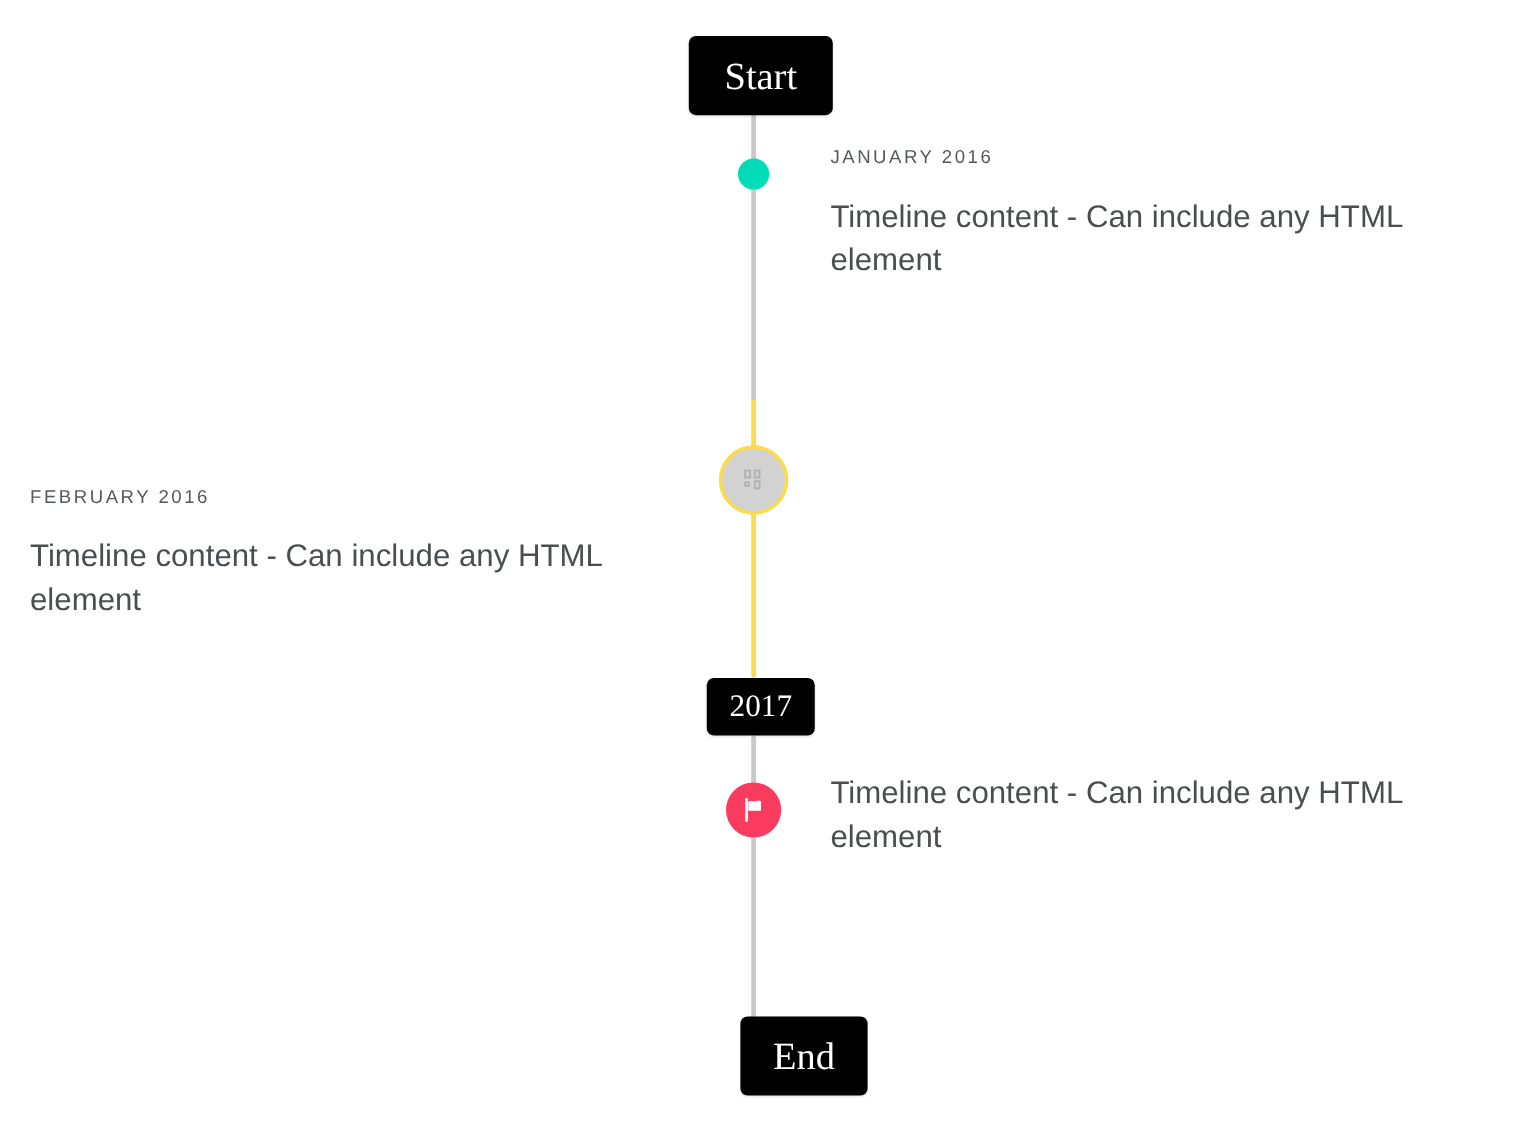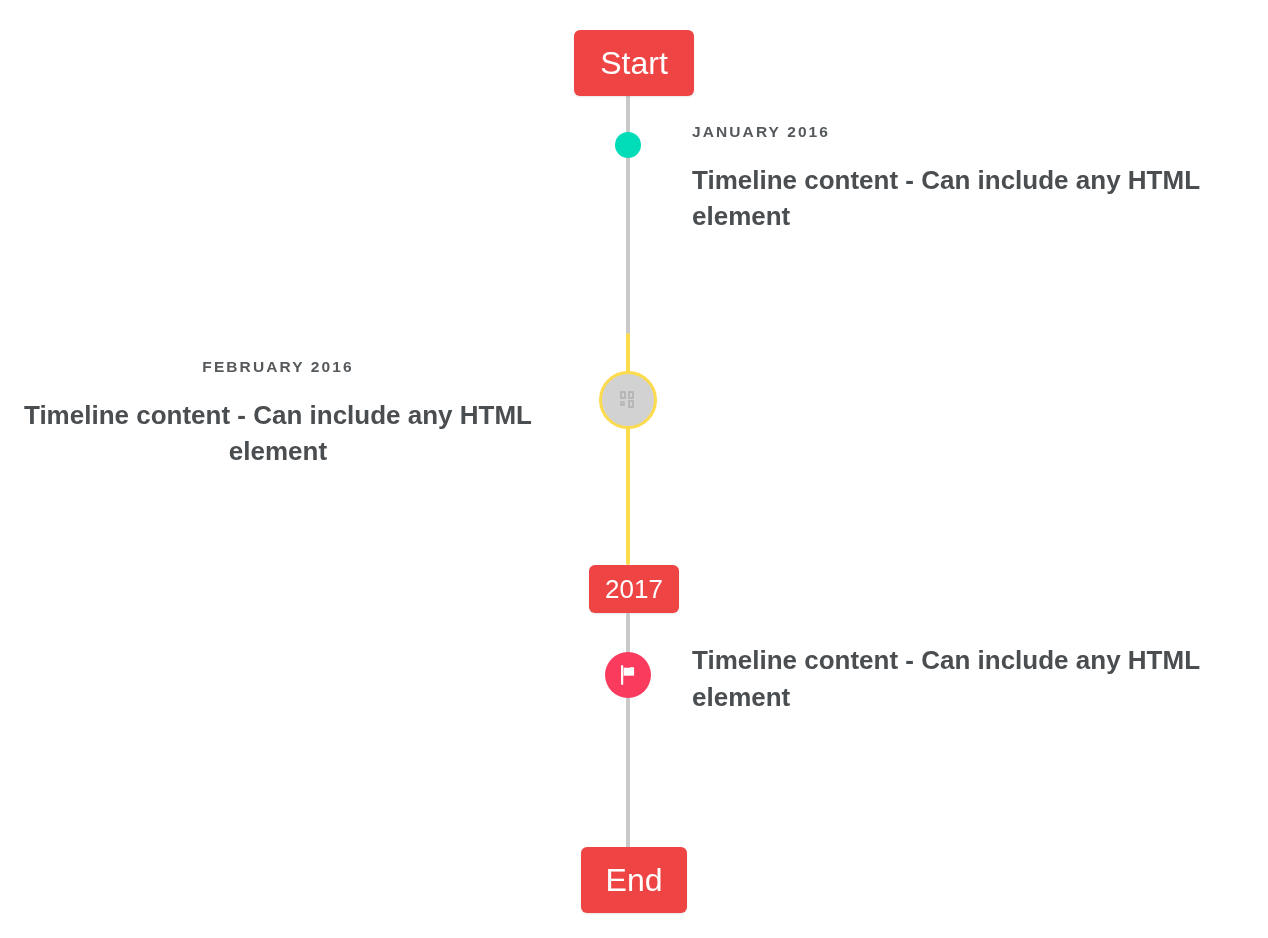--- a/index.html
+++ b/index.html
@@ -34,83 +34,85 @@
   }
   .rail-grey-top    { top: 95px;  height: 240px; background: #c9c9c9; }
   .rail-yellow      { top: 333px; height: 232px; background: #fcdb4d; }
   .rail-grey-bottom { top: 613px; height: 240px; background: #c9c9c9; }
 
   
   .pill {
     position: absolute;
     left: 50%;
     transform: translateX(-50%);
-    background: #ef4444;
+    background: #000000;
     color: #ffffff;
     border-radius: 6px;
     display: flex;
     align-items: center;
     justify-content: center;
     font-weight: 400;
     line-height: 1;
     white-space: nowrap;
     box-shadow: 0 1px 2px rgba(0,0,0,.10);
+    font-family: Liberation Serif, serif;
   }
   .pill-start {
     top: 30px;
     width: 120px;
     height: 66px;
     font-size: 32px;
   }
   .pill-mid {
     top: 565px;
     width: 90px;
     height: 48px;
     font-size: 26px;
   }
   .pill-end {
     top: 847px;
     width: 106px;
     height: 66px;
     font-size: 32px;
+    margin-left: 36px;
   }
 
   
   .entry {
     position: absolute;
     left: 0;
     width: 1268px;
   }
   .entry-jan   { top: 124px; }
   .entry-feb   { top: 359px; }
   .entry-mar   { top: 642px; }
 
   .entry-body {
     position: absolute;
     top: 0;
     width: 540px;
   }
   .entry-right .entry-body { left: 692px;  text-align: left; }
-  .entry-left  .entry-body { left: 8px;   text-align: center; width: 540px; }
+  .entry-left  .entry-body { left: 25px;   text-align: left; width: 540px; margin-top: 48px; }
 
   .entry-date {
     font-size: 15.5px;
-    font-weight: bold;
+    font-weight: normal;
     letter-spacing: 2.1px;
     color: #55595c;
     text-transform: uppercase;
     margin: 0 0 22px 0;
     line-height: 1;
   }
   .entry-text {
     font-size: 26px;
     line-height: 1.42;
     color: #4a4e51;
     margin: 0;
-    font-weight: 700;
+    font-weight: 400;
   }
 
   
   .marker {
     position: absolute;
     left: 628px;
     transform: translateX(-50%);
     display: flex;
     align-items: center;
     justify-content: center;

